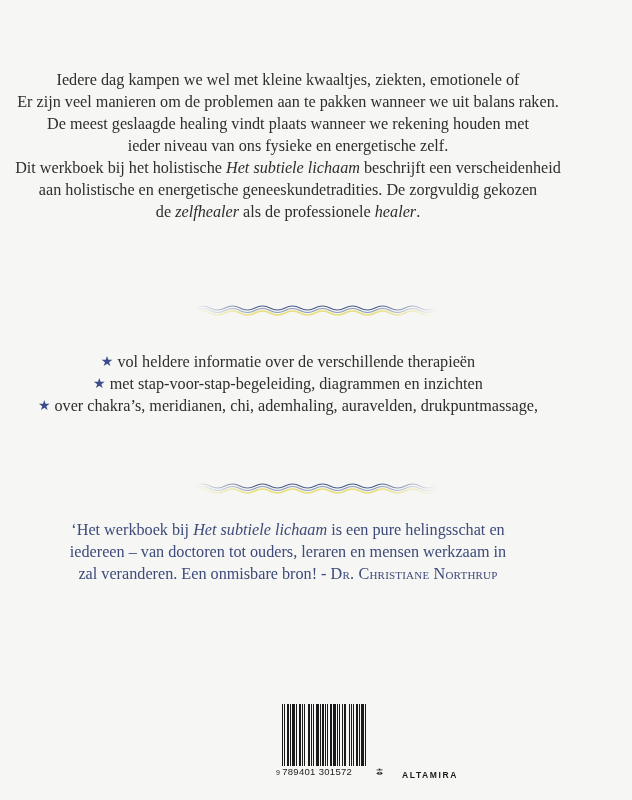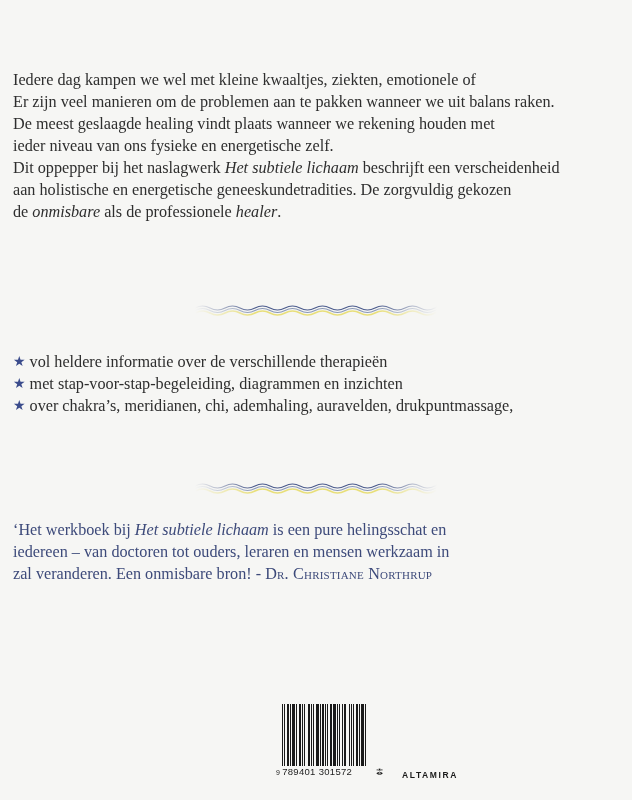--- a/index.html
+++ b/index.html
@@ -3,21 +3,21 @@
   <meta charset="utf-8">
   <style>
     html, body { margin: 0; padding: 0; }
     body {
       width: 632px; height: 800px; overflow: hidden;
       background: #f6f6f4;
       font-family: "Liberation Serif", "DejaVu Serif", serif;
       color: #2e2e2e;
       position: relative;
     }
-    .block { position: absolute; left: 13px; width: 576px; }
+    .block { position: absolute; left: 0; width: 576px; text-align: center; }
     .line { display: block; height: 22px; line-height: 22px; font-size: 16.2px; white-space: nowrap; }
     .intro { top: 69px; }
     .bullets { top: 351px; }
     .quote { top: 519px; color: #3d4a7a; }
     .star { color: #3b4c8c; font-size: 14px; margin-right: 4px; position: relative; top: -1px; }
     .wave { position: absolute; left: 195px; width: 242px; height: 18px; }
     .wave1 { top: 300px; }
     .wave2 { top: 478px; }
     .sc { font-variant: small-caps; letter-spacing: 0.2px; }
     .barcode-wrap { position: absolute; left: 276px; top: 704px; width: 94px; height: 74px; }
@@ -30,23 +30,23 @@
     .brand { position: absolute; left: 402px; top: 770px; font-family: "Liberation Sans", sans-serif; font-weight: bold; font-size: 8.5px; letter-spacing: 1.6px; color: #1a1a1a; }
   </style>
 </head>
 <body>
 
 <div class="block intro">
   <span class="line">Iedere dag kampen we wel met kleine kwaaltjes, ziekten, emotionele of</span>
   <span class="line">Er zijn veel manieren om de problemen aan te pakken wanneer we uit balans raken.</span>
   <span class="line">De meest geslaagde healing vindt plaats wanneer we rekening houden met</span>
   <span class="line">ieder niveau van ons fysieke en energetische zelf.</span>
-  <span class="line"><span>Dit oppepper bij het naslagwerk </span><em>Het subtiele lichaam</em><span> beschrijft een verscheidenheid</span></span>
+  <span class="line"><span>Dit werkboek bij het holistische </span><em>Het subtiele lichaam</em><span> beschrijft een verscheidenheid</span></span>
   <span class="line">aan holistische en energetische geneeskundetradities. De zorgvuldig gekozen</span>
-  <span class="line"><span>de </span><em>onmisbare</em><span> als de professionele </span><em>healer</em><span>.</span></span>
+  <span class="line"><span>de </span><em>zelfhealer</em><span> als de professionele </span><em>healer</em><span>.</span></span>
 </div>
 
 <svg class="wave wave1" viewBox="0 0 242 18" xmlns="http://www.w3.org/2000/svg">
   <defs>
     <linearGradient id="fadeA" x1="0" x2="1" y1="0" y2="0">
       <stop offset="0" stop-color="#fff" stop-opacity="0"></stop>
       <stop offset="0.25" stop-color="#fff" stop-opacity="1"></stop>
       <stop offset="0.75" stop-color="#fff" stop-opacity="1"></stop>
       <stop offset="1" stop-color="#fff" stop-opacity="0"></stop>
     </linearGradient>

